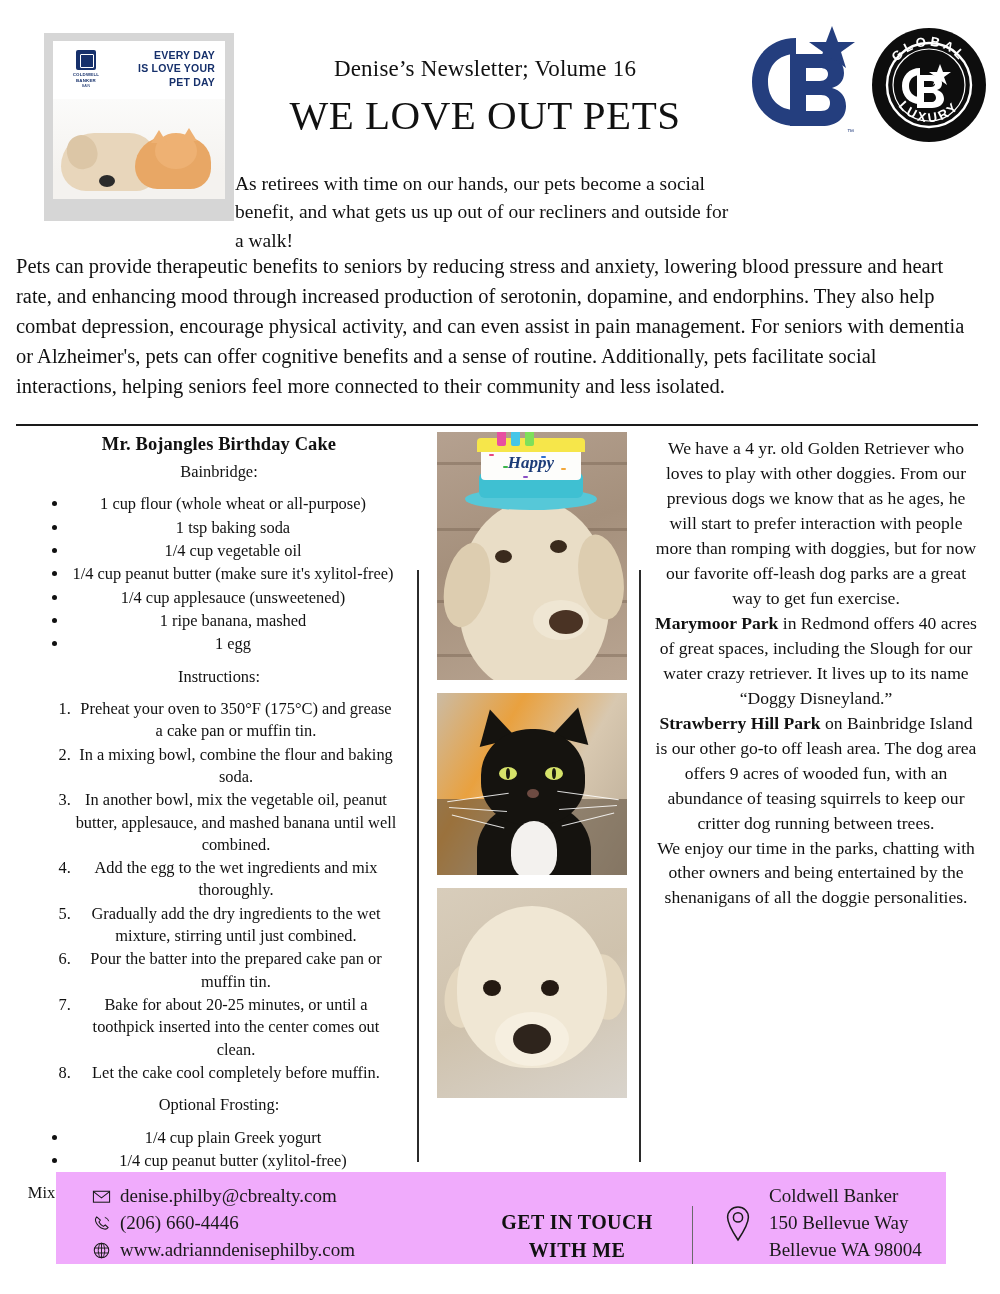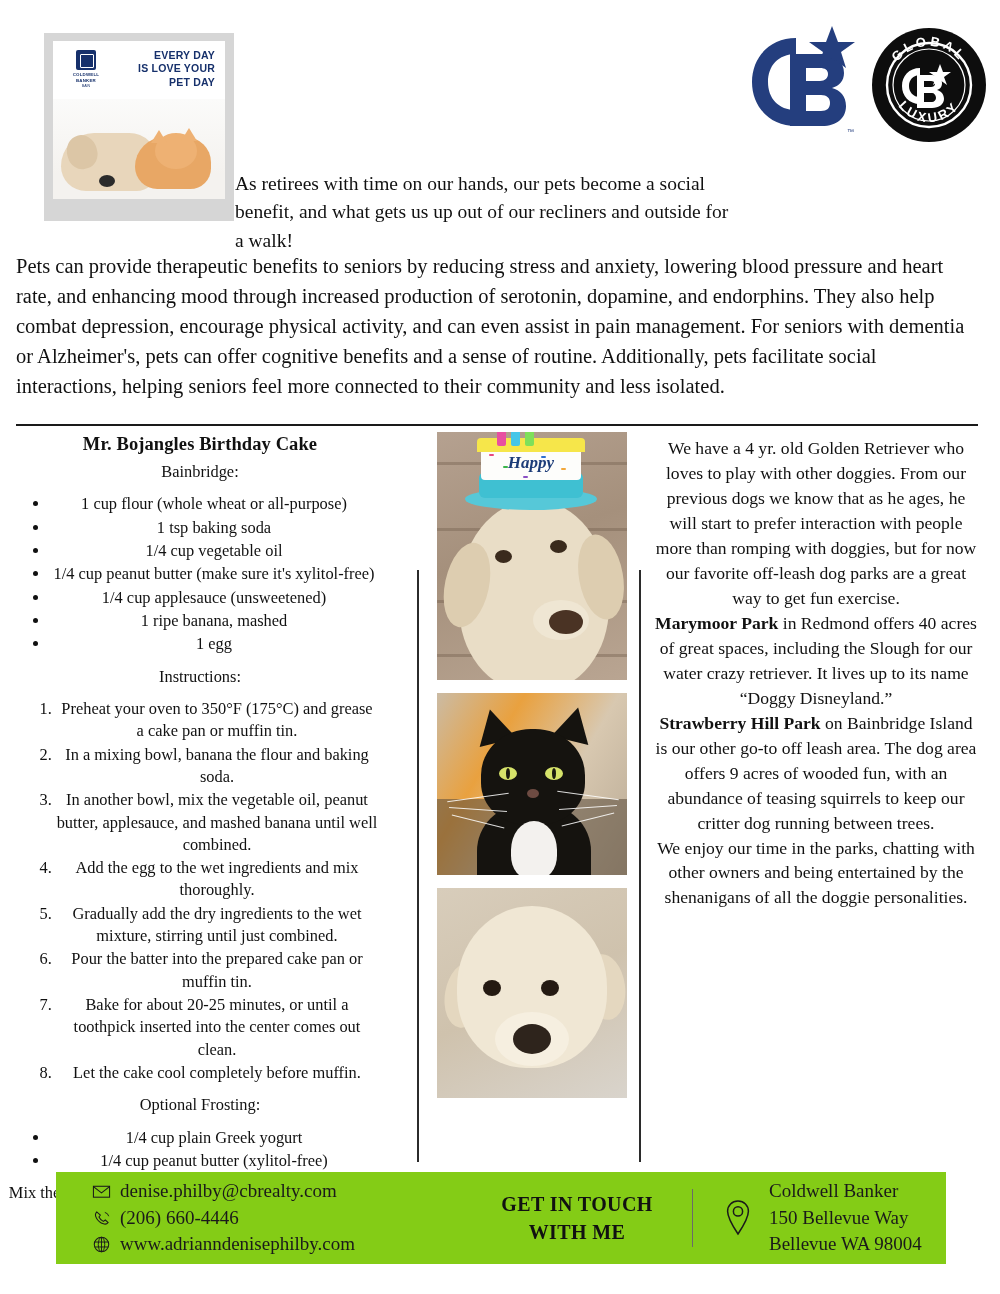--- a/index.html
+++ b/index.html
@@ -202,21 +202,21 @@
     width: 962px;
     height: 0;
     border-top: 2px solid #1a1a1a;
   }
 
   
   .cols { position: absolute; left: 0; top: 432px; width: 1000px; height: 730px; }
 
   .col-recipe {
     position: absolute;
-    left: 4px; top: 0;
+    left: 23px; top: 0;
     width: 392px;
     text-align: center;
     font-size: 16.4px;
     line-height: 1.36;
     color: #111;
   }
   .recipe-title {
     font-weight: bold;
     font-size: 18.5px;
     margin-bottom: 4px;
@@ -337,23 +337,23 @@
   }
   .col-story b { font-weight: bold; }
   .col-story p { margin: 0; }
 
   
   .footer {
     position: absolute;
     left: 56px; top: 1172px;
     width: 890px;
     height: 92px;
-    background: #84cc16;
+    background: #f0abfc;
     display: flex;
-    align-items: center;
+    align-items: flex-end;
   }
   .foot-contact {
     width: 370px;
     padding-left: 36px;
     font-size: 19px;
     line-height: 1.42;
     color: #1a1a1a;
   }
   .foot-line { display: flex; align-items: center; gap: 9px; white-space: nowrap; }
   .foot-line .ico {
@@ -409,20 +409,24 @@
           <div class="pup-ear"></div>
           <div class="pup-nose"></div>
           <div class="kit"></div>
           <div class="kit-head"></div>
           <div class="kit-ear l"></div>
           <div class="kit-ear r"></div>
         </div>
       </div>
     </div>
 
+    <div class="title-block">
+      <div class="kicker">Denise’s Newsletter; Volume 16</div>
+      <div class="main-title">WE LOVE OUT PETS</div>
+    </div>
     <div class="subhead">As retirees with time on our hands, our pets become a social benefit, and what gets us up out of our recliners and outside for a walk!</div>
 
     <div class="logos">
       <svg class="cb-logo" viewBox="0 0 120 122">
         <path d="M52 14 C26 14 8 33 8 58 C8 83 26 102 52 102 L52 86 C34 86 24 74 24 58 C24 42 34 30 52 30 Z" fill="#243e7e"></path>
         <path d="M46 30 L78 30 C92 30 100 38 100 49 C100 57 95 62 88 64 C96 66 102 72 102 82 C102 94 93 102 78 102 L46 102 Z M62 44 L62 57 L76 57 C81 57 84 54 84 50 C84 46 81 44 76 44 Z M62 71 L62 87 L77 87 C83 87 86 84 86 79 C86 74 83 71 77 71 Z" fill="#243e7e"></path>
         <path d="M88 2 L94 18 L111 18 L97 28 L102 44 L88 34 L74 44 L79 28 L65 18 L82 18 Z" fill="#243e7e"></path>
         <text x="103" y="110" font-family="Liberation Sans, sans-serif" font-size="7" fill="#243e7e">™</text>
       </svg>
 
@@ -458,21 +462,21 @@
         <li>1 tsp baking soda</li>
         <li>1/4 cup vegetable oil</li>
         <li>1/4 cup peanut butter (make sure it's xylitol-free)</li>
         <li>1/4 cup applesauce (unsweetened)</li>
         <li>1 ripe banana, mashed</li>
         <li>1 egg</li>
       </ul>
       <div class="sec-label">Instructions:</div>
       <ol class="steps">
         <li>Preheat your oven to 350°F (175°C) and grease a cake pan or muffin tin.</li>
-        <li>In a mixing bowl, banana the flour and baking soda.</li>
+        <li>In a mixing bowl, combine the flour and baking soda.</li>
         <li>In another bowl, mix the vegetable oil, peanut butter, applesauce, and mashed banana until well combined.</li>
         <li>Add the egg to the wet ingredients and mix thoroughly.</li>
         <li>Gradually add the dry ingredients to the wet mixture, stirring until just combined.</li>
         <li>Pour the batter into the prepared cake pan or muffin tin.</li>
         <li>Bake for about 20-25 minutes, or until a toothpick inserted into the center comes out clean.</li>
         <li>Let the cake cool completely before muffin.</li>
       </ol>
       <div class="sec-label">Optional Frosting:</div>
       <ul class="ing">
         <li>1/4 cup plain Greek yogurt</li>

